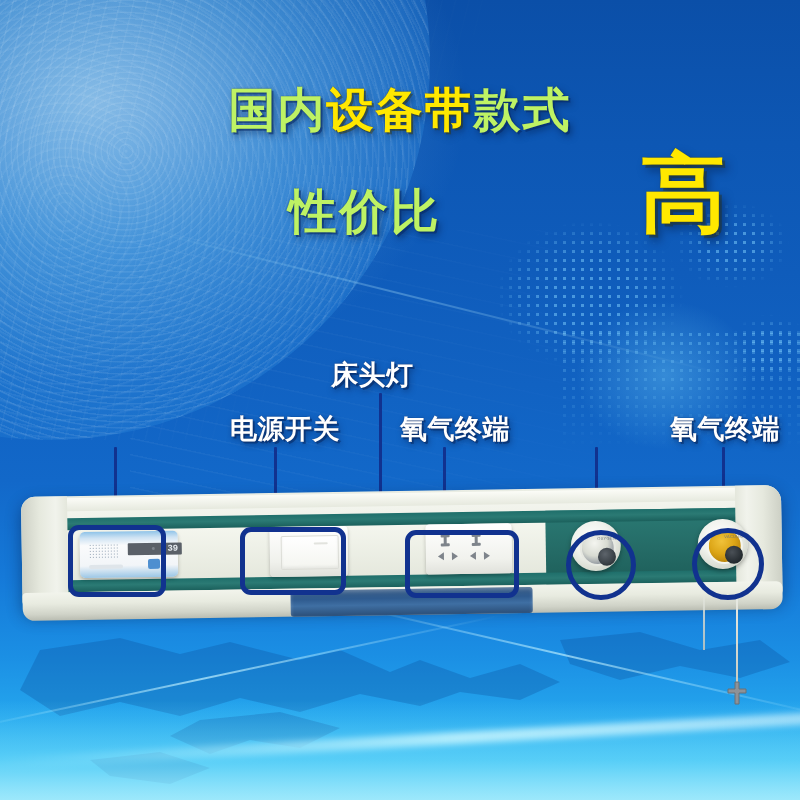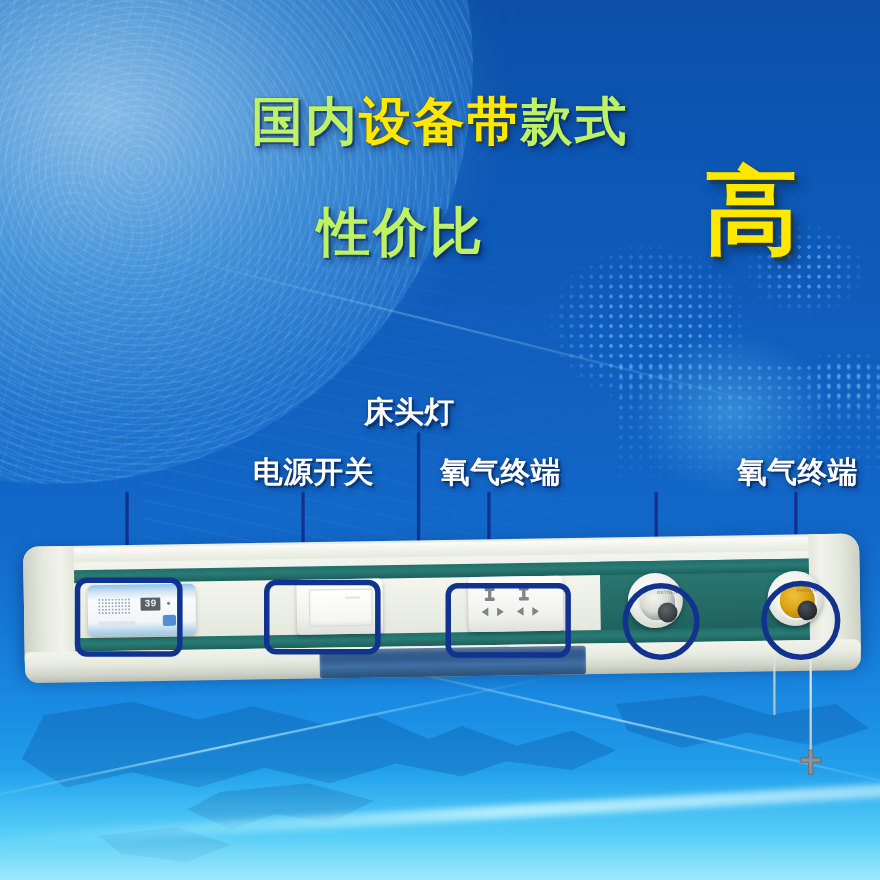--- a/index.html
+++ b/index.html
@@ -229,20 +229,21 @@
   .ic-grille{
     position:absolute;left:9px;top:12px;width:30px;height:15px;
     background-image:radial-gradient(circle, rgba(120,140,160,.75) .7px, rgba(0,0,0,0) 1px);
     background-size:3px 3px;
   }
   .ic-display{
     position:absolute;left:48px;top:12px;width:18px;height:12px;
     background:#5a6068;border-radius:1px;
     color:#e6ebf0;font-size:9px;font-weight:bold;line-height:12px;text-align:center;
     font-family:"Liberation Mono","DejaVu Sans Mono",monospace;
+    padding-left:36px;
   }
   .ic-dot{position:absolute;left:72px;top:16px;width:3px;height:3px;background:#7d848c;border-radius:50%;}
   .ic-btn{position:absolute;left:68px;top:28px;width:12px;height:10px;background:#4e8fd0;border-radius:2px;}
   .ic-slot{position:absolute;left:9px;top:33px;width:34px;height:4px;background:#dfe5ea;border-radius:2px;}
 
   
   .switchplate{
     position:absolute;left:248px;top:34px;width:78px;height:50px;
     background:linear-gradient(180deg,#ffffff,#f0f1ec 70%,#dfe0da);
     border-radius:4px;box-shadow:0 2px 4px rgba(0,0,0,.25);

